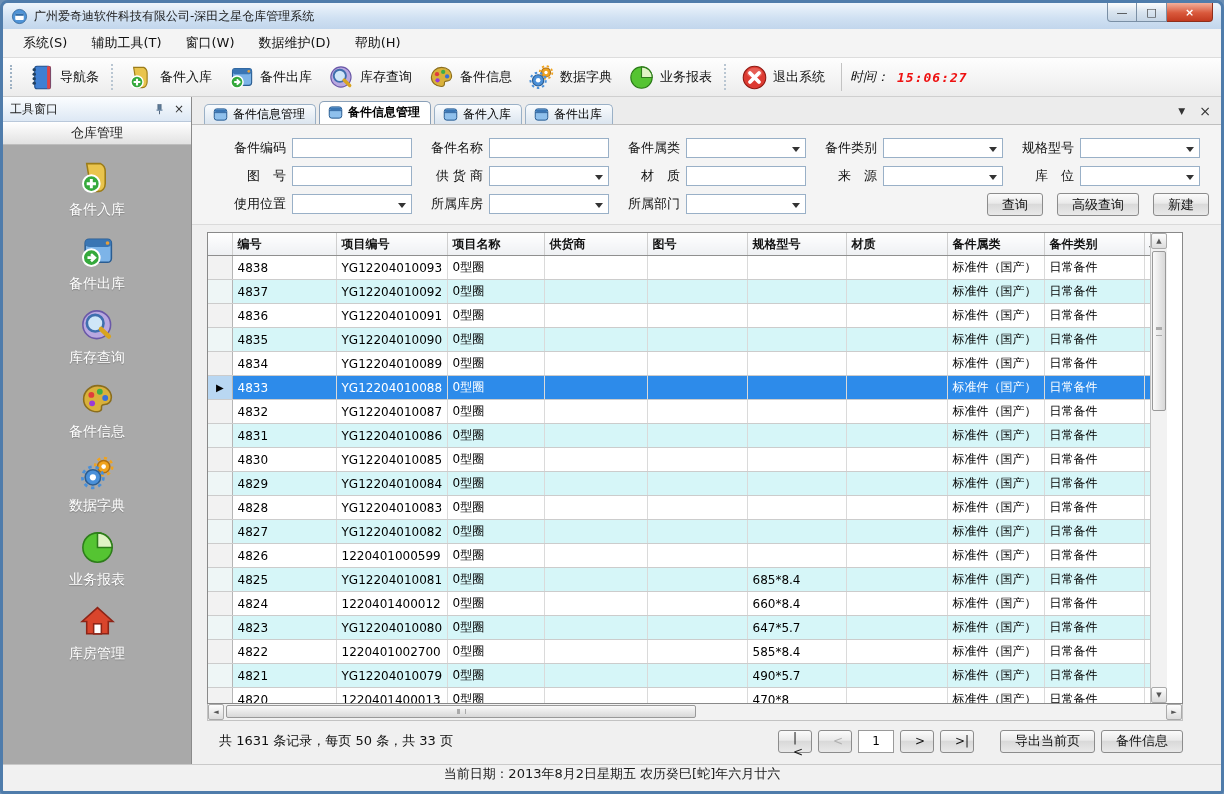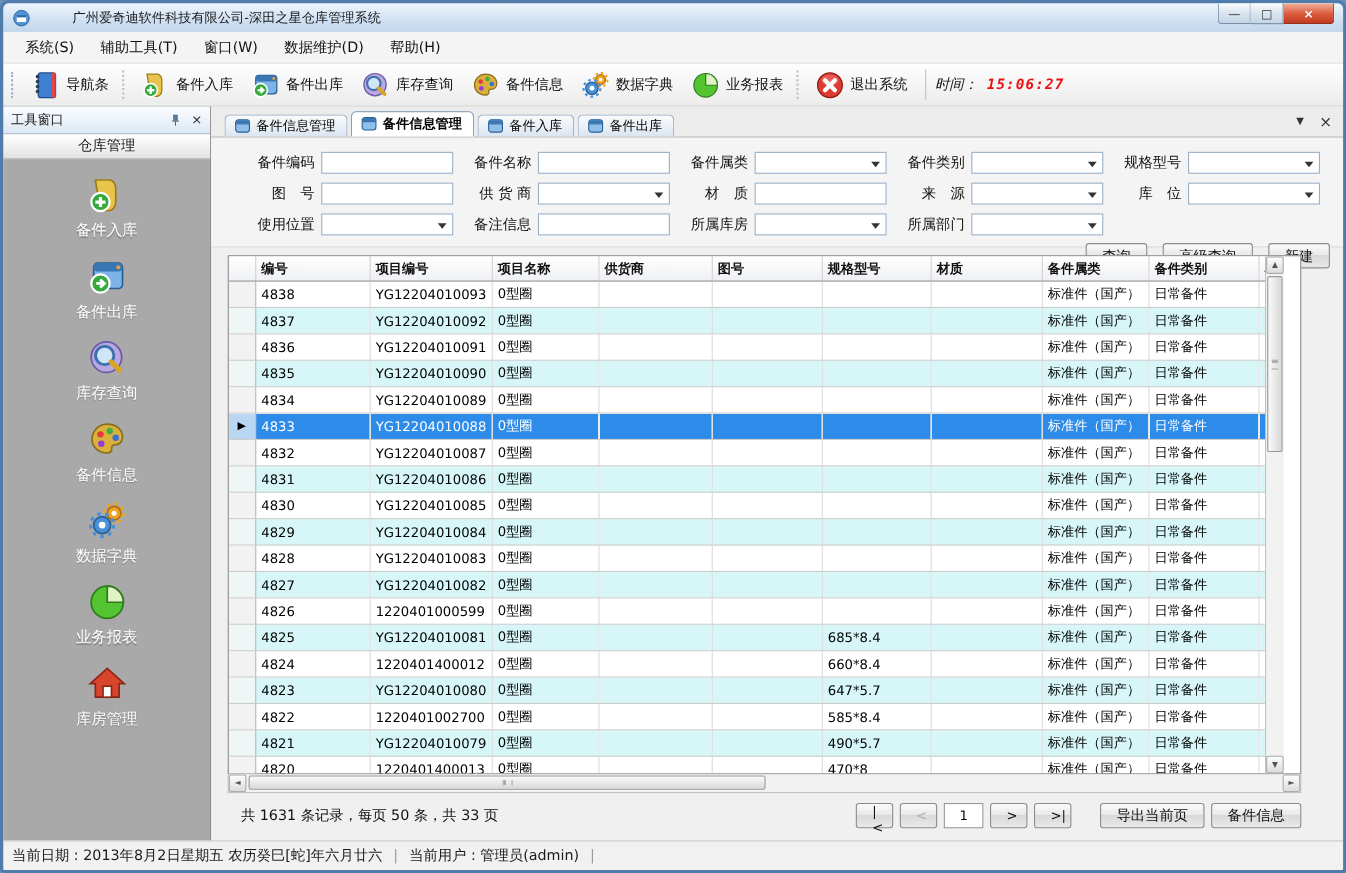--- a/index.html
+++ b/index.html
@@ -1,19 +1,19 @@
 <!DOCTYPE html>
 <html><head>
 <meta charset="utf-8">
 <style>
   html,body{margin:0;padding:0;overflow:hidden;}
   body{width:1224px;height:794px;font-family:"DejaVu Sans","Liberation Sans",sans-serif;font-size:12px;background:#6b8fb5;}
   .window{position:absolute;inset:0;border:3px solid #4f7cab;border-radius:8px 8px 4px 4px;background:#f0f0f0;overflow:hidden;box-sizing:border-box;box-shadow:inset 0 0 0 1px #9cbbd9;}
   
-  .titlebar{height:26px;background:linear-gradient(#eef5fc,#cfe0f2 60%,#c2d6ec);display:flex;align-items:center;padding:0 8px;position:relative;gap:32px;}
+  .titlebar{height:26px;background:linear-gradient(#eef5fc,#cfe0f2 60%,#c2d6ec);display:flex;align-items:center;padding:0 8px;position:relative;}
   .app-icon{width:17px;height:17px;margin-right:6px;display:inline-block;}
   .title-text{font-size:12px;color:#1b1b1b;}
   .win-controls{position:absolute;right:8px;top:0;display:flex;}
   .wbtn{height:19px;border:1px solid #7a8fa5;border-top:none;display:flex;align-items:center;justify-content:center;font-size:11px;color:#333;background:linear-gradient(#fdfdfd,#d9e4ef 50%,#c6d6e6);box-sizing:border-box;}
   .wbtn.min{width:30px;border-radius:0 0 0 4px;}
   .wbtn.max{width:30px;border-left:none;}
   .wbtn.close{width:46px;border-left:none;border-radius:0 0 4px 0;background:linear-gradient(#f3b09b,#d9593c 55%,#c33a20);color:#fff;font-weight:bold;border-color:#8e2f1c;}
   
   .menubar{height:28px;background:#f4f4f4;border-bottom:1px solid #ddd;display:flex;align-items:center;padding:0 8px;}
   .menu-item{padding:4px 12px;font-size:13px;color:#111;cursor:default;}
@@ -78,21 +78,21 @@
   .hgrip{position:absolute;top:3px;bottom:3px;left:50%;width:7px;margin-left:-4px;border-left:1px solid #aaa;border-right:1px solid #aaa;box-shadow:3px 0 0 -1px #aaa inset;}
   
   .pagebar{margin:6px 0 0 15px;width:976px;display:flex;align-items:center;height:28px;}
   .summary{font-size:13px;color:#111;margin-left:12px;}
   .pright{margin-left:auto;display:flex;align-items:center;gap:6px;}
   .navbtn{width:34px;height:23px;font-size:12px;}
   .navbtn.disabled{color:#b0b0b0;}
   .pageno{width:30px;height:19px;border:1px solid #9a9a9a;text-align:center;font-size:12px;font-family:inherit;}
   .exportgap{width:14px;}
   
-  .statusbar{position:absolute;left:0;right:0;bottom:0;height:26px;background:#f1f1f1;border-top:1px solid #c9c9c9;display:flex;align-items:center;padding:0 8px;font-size:13px;color:#1a1a1a;gap:10px;}
+  .statusbar{position:absolute;left:0;right:0;bottom:0;height:26px;background:#f1f1f1;border-top:1px solid #c9c9c9;display:flex;align-items:center;padding:0 8px;font-size:13px;color:#1a1a1a;gap:10px;flex-direction:column;}
   .statusbar .sep{color:#9a9a9a;}
 </style>
 </head>
 <body>
 
 <div class="window">
 
   <div class="titlebar">
     <span class="app-icon"><svg viewBox="0 0 24 24">
           <circle cx="12" cy="12" r="10" fill="#4f94d8" stroke="#23568a"></circle>
@@ -380,24 +380,20 @@
               <span class="flabel">库　位</span>
               <div class="ffield select">
                 <span class="dd"></span>
               </div>
             </div>
             <div class="fcell">
               <span class="flabel">使用位置</span>
               <div class="ffield select">
                 <span class="dd"></span>
               </div>
-            </div>
-            <div class="fcell">
-              <span class="flabel">备注信息</span>
-              <div class="ffield"></div>
             </div>
             <div class="fcell">
               <span class="flabel">所属库房</span>
               <div class="ffield select">
                 <span class="dd"></span>
               </div>
             </div>
             <div class="fcell">
               <span class="flabel">所属部门</span>
               <div class="ffield select">

